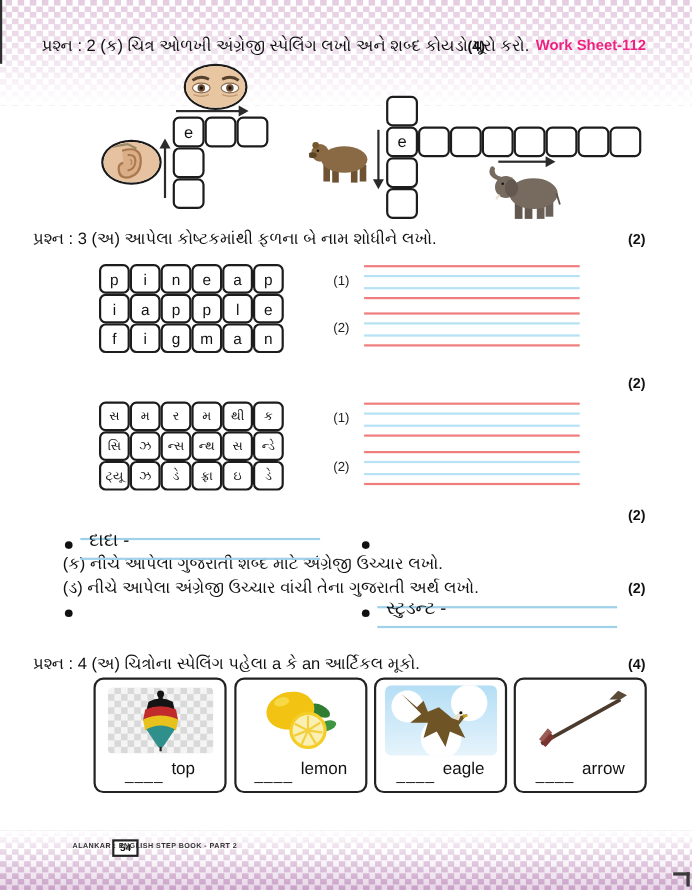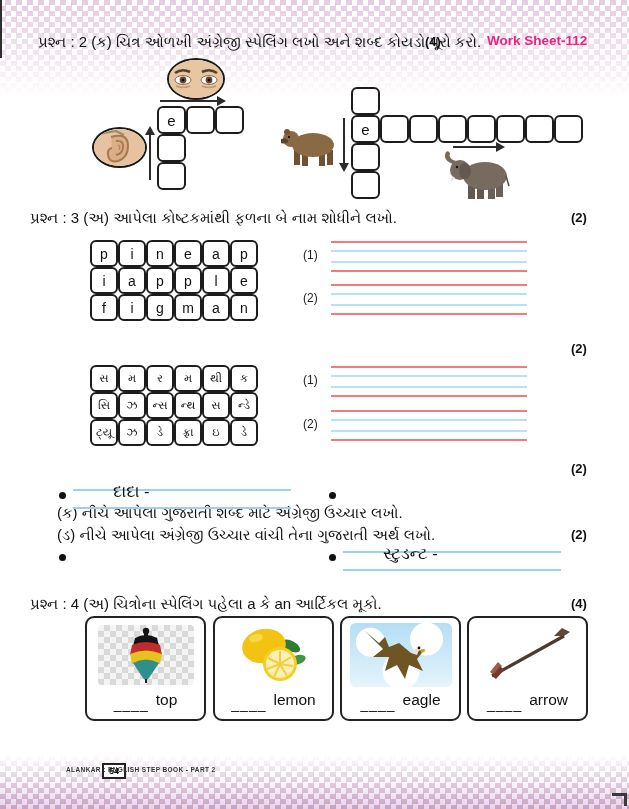--- a/index.html
+++ b/index.html
@@ -64,21 +64,21 @@
   .wlines { position:absolute; width:196px; height:31px; z-index:2; }
   .wl { position:absolute; left:0; right:0; height:2px; }
   .wl.red { background:#ef7d7d; }
   .wl.blue { background:#b5e2f4; }
   .wnum { position:absolute; font-size:12px; color:#222; z-index:2; }
 
   
   .bullet { position:absolute; width:7px; height:7px; border-radius:50%; background:#111; z-index:2; }
   .ansline { position:absolute; width:218px; height:30px; z-index:2; }
   .ansline .bl { position:absolute; left:0; right:0; height:2px; background:#9fd2ea; }
-  .ansline .txt { position:absolute; left:8px; top:1px; font-size:16.5px; color:#111; white-space:nowrap; z-index:2;margin-left:32px; }
+  .ansline .txt { position:absolute; left:8px; top:1px; font-size:16.5px; color:#111; white-space:nowrap; z-index:2; }
 
   
   .pbox { position:absolute; width:121px; height:105px; border:2px solid #222;
     border-radius:9px; background:#fff; z-index:2; }
   .pbox .imgwrap { position:absolute; left:0; right:0; top:4px; height:66px;
     display:flex; align-items:center; justify-content:center; }
   .pbox .lab { position:absolute; left:0; right:0; bottom:10px; display:flex;
     align-items:flex-end; justify-content:center; gap:7px; }
   .pbox .blank { font-size:14px; letter-spacing:1px; line-height:10px; color:#111; }
   .pbox .word { font-size:15.5px; color:#111; }

